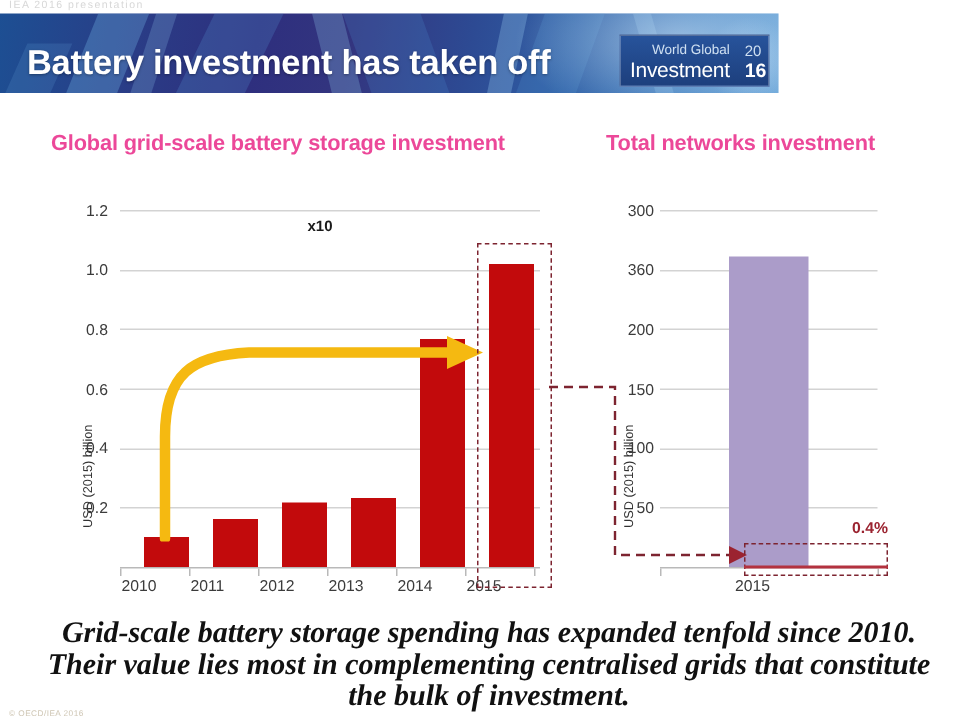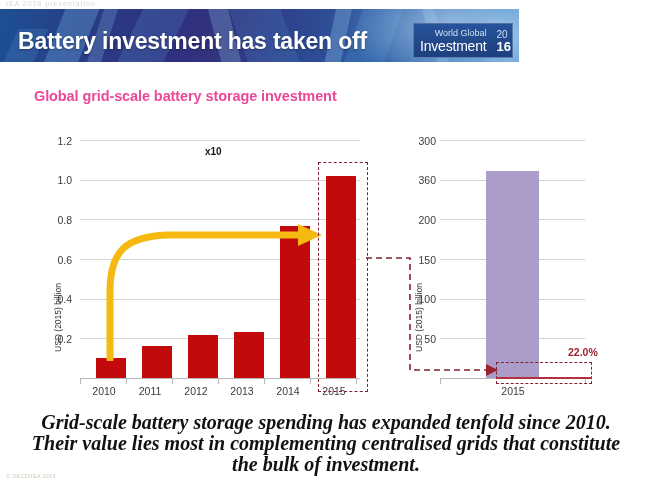--- a/index.html
+++ b/index.html
@@ -80,21 +80,21 @@
   .gridline{position:absolute;left:0;height:1px;background:#d3d3d3;width:100%;}
   .axisline{position:absolute;left:0;bottom:0;height:1px;background:#b9b9b9;width:100%;}
   .ytick{
     position:absolute;font-size:10.5px;color:#3b3b3b;text-align:right;
     width:32px;white-space:nowrap;
   }
   .bar{position:absolute;bottom:1px;}
   .bar.red{background:#c20a0c;}
   .bar.purple{background:#ab9cc9;}
   .xtick{
-    position:absolute;font-size:10.5px;color:#3b3b3b;text-align:center;
+    position:absolute;font-size:10.5px;color:#3b3b3b;
     white-space:nowrap;
   }
   .tickmark{position:absolute;width:1px;background:#b9b9b9;}
   
   #x10-label{
     position:absolute;left:205px;top:84px;font-size:10px;font-weight:bold;color:#1a1a1a;
   }
   #arrow-svg{position:absolute;left:80px;top:79px;}
   
   .dashbox{
@@ -200,20 +200,21 @@
   <div class="xtick" style="left:311px; top:323px; width:46px;">2015</div>
 
   <svg id="arrow-svg" width="250" height="220">
     <path d="M 30 218 L 30 150 C 30 108 48 96 86 94 L 222 94" stroke="#f5b911" stroke-width="7" fill="none" stroke-linecap="round"></path>
     <polygon points="218,83 242,94 218,105" fill="#f5b911"></polygon>
   </svg>
   <div id="x10-label">x10</div>
 
   <div class="dashbox" id="left-dashbox"></div>
 
+  <div class="chart-title" id="right-title">Total networks investment</div>
   <div class="axis-label" style="left:414px;top:290px;">USD (2015) billion</div>
 
   <div class="plot" id="right-plot">
     <div class="gridline" style="bottom:39.7px;"></div>
     <div class="gridline" style="bottom:79.3px;"></div>
     <div class="gridline" style="bottom:119px;"></div>
     <div class="gridline" style="bottom:158.7px;"></div>
     <div class="gridline" style="bottom:198.3px;"></div>
     <div class="gridline" style="bottom:238px;"></div>
     <div class="axisline"></div>
@@ -233,21 +234,21 @@
 
   <div class="xtick" style="left:490px; top:323px; width:46px;">2015</div>
 
   <svg id="connector-svg" width="140" height="125">
     <path d="M 6 6 L 50 6 L 50 118 L 126 118" stroke="#7d2430" stroke-width="1.6" fill="none" stroke-dasharray="6,4"></path>
     <polygon points="126,112 138,118 126,124" fill="#9b2330"></polygon>
   </svg>
 
   <div class="dashbox" id="right-dashbox"></div>
   <div class="redseg" style="left:496px; top:315px; width:96px;"></div>
-  <div id="pct-label">22.0%</div>
+  <div id="pct-label">0.4%</div>
 
 </div>
 
 <div id="caption">
   <span>Grid-scale battery storage spending has expanded tenfold since 2010. Their value lies</span>
   <span>most in complementing centralised grids that constitute the bulk of investment.</span>
 </div>
 
 <div id="copyright">© OECD/IEA 2016</div>
 

